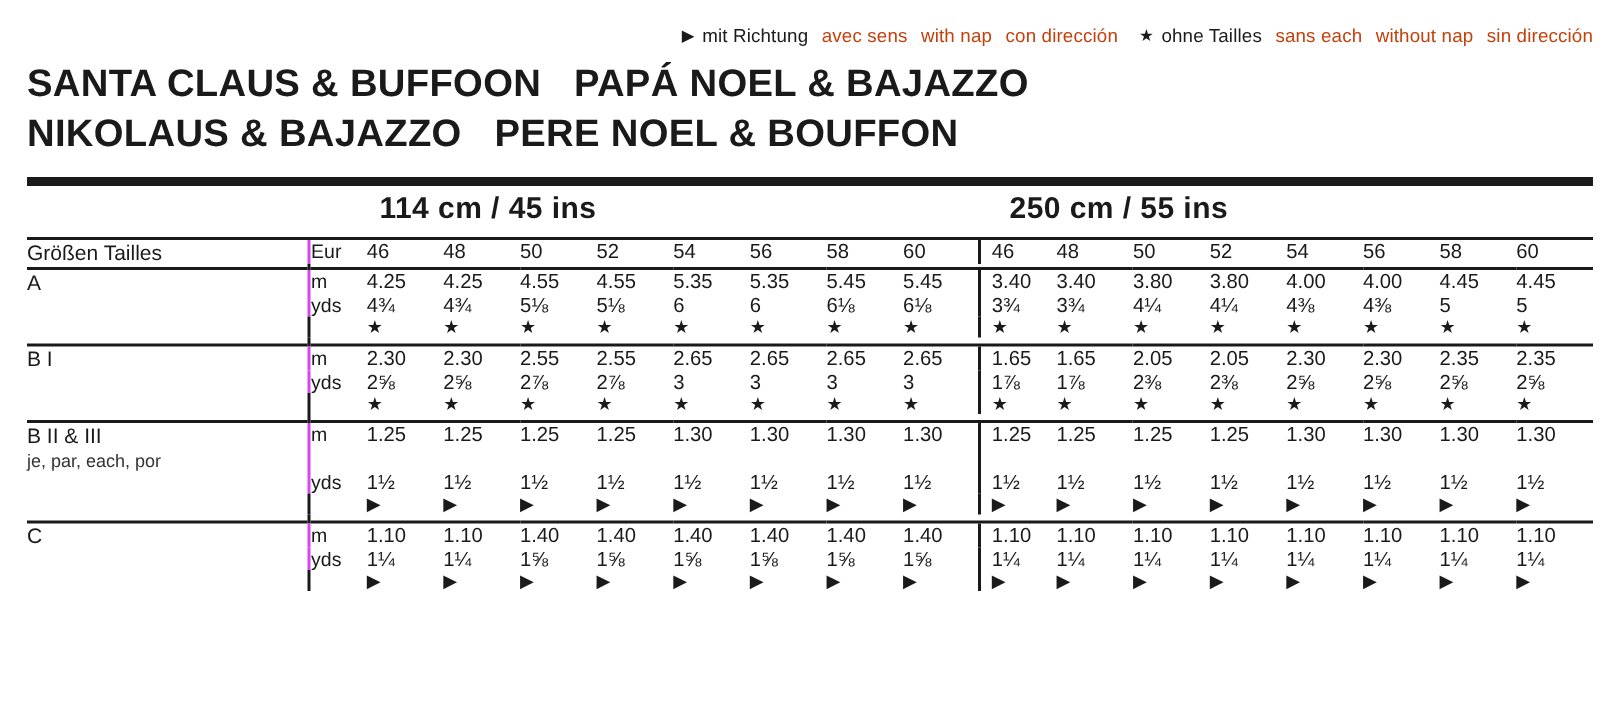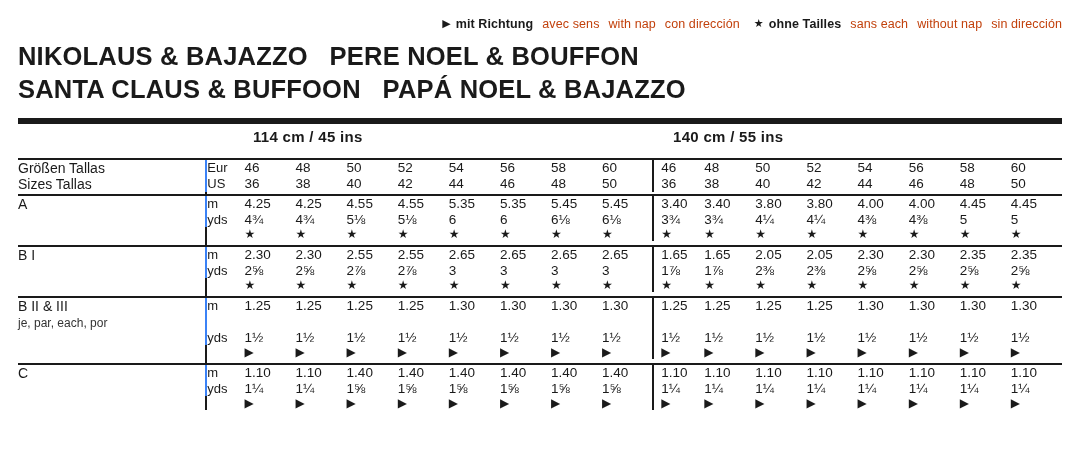--- a/index.html
+++ b/index.html
@@ -38,21 +38,21 @@
     align-items: baseline;
     white-space: nowrap;
   }
   .legend-group + .legend-group { margin-left: 14px; }
   .legend-sym {
     font-size: 11px;
     margin-right: 5px;
     position: relative;
     top: -1px;
   }
-  .legend-strong { font-weight: bold; margin-right: 9px; }
+  .legend-strong { font-weight: normal; margin-right: 9px; }
   .legend-alt { color: #c2410c; margin-right: 9px; }
   .legend-alt:last-child { margin-right: 0; }
 
   
   .titles {
     margin-top: 6px;
     line-height: 1.30;
   }
   .title-line {
     font-size: 25.5px;
@@ -73,21 +73,21 @@
   }
 
   
   .width-head {
     position: relative;
     height: 34px;
   }
   .width-head .wh {
     position: absolute;
     top: 4px;
-    font-size: 15px;
+    font-size: 20px;
     font-weight: bold;
     letter-spacing: 0.3px;
   }
   .wh-a { left: 235px; }
   .wh-b { left: 655px; }
 
   
   table.sizes {
     width: 100%;
     border-collapse: collapse;
@@ -115,21 +115,21 @@
   }
   .label-sub {
     font-size: 12px;
     color: #333;
     display: block;
     margin-top: 2px;
   }
   .unit-cell {
     font-size: 13px;
     padding-top: 4px;
-    border-left: 2px solid #3b82f6;
+    border-left: 2px solid #d946ef;
     padding-left: 7px;
   }
   .val-cell {
     font-size: 13.5px;
     padding-top: 4px;
     padding-left: 2px;
   }
   .val-cell.sep-left {
     border-left: 2px solid #1a1a1a;
     padding-left: 7px;
@@ -168,29 +168,29 @@
     <div class="legend-group">
       <span class="legend-sym">★</span>
       <span class="legend-strong">ohne Tailles</span>
       <span class="legend-alt">sans each</span>
       <span class="legend-alt">without nap</span>
       <span class="legend-alt">sin dirección</span>
     </div>
   </div>
 
   <div class="titles">
+    <div class="title-line">SANTA CLAUS &amp; BUFFOON   PAPÁ NOEL &amp; BAJAZZO</div>
     <div class="title-line">NIKOLAUS &amp; BAJAZZO   PERE NOEL &amp; BOUFFON</div>
-    <div class="title-line">SANTA CLAUS &amp; BUFFOON   PAPÁ NOEL &amp; BAJAZZO</div>
   </div>
 
   <div class="rule-thick"></div>
 
   <div class="width-head">
     <div class="wh wh-a">114 cm / 45 ins</div>
-    <div class="wh wh-b">140 cm / 55 ins</div>
+    <div class="wh wh-b">250 cm / 55 ins</div>
   </div>
 
   <div class="rule-thin"></div>
 
   <table class="sizes">
     <colgroup>
       <col class="c-label">
       <col class="c-unit">
       <col class="c-val">
         <col class="c-val">
@@ -205,60 +205,40 @@
         <col class="c-val">
         <col class="c-val">
       <col class="c-val">
         <col class="c-val">
         <col class="c-val">
         <col class="c-val">
     </colgroup>
     <tbody>
 
       <tr>
-        <td class="label-cell">Größen  Tallas</td>
+        <td class="label-cell">Größen  Tailles</td>
         <td class="unit-cell">Eur</td>
         <td class="val-cell">46</td>
         <td class="val-cell">48</td>
         <td class="val-cell">50</td>
         <td class="val-cell">52</td>
         <td class="val-cell">54</td>
         <td class="val-cell">56</td>
         <td class="val-cell">58</td>
         <td class="val-cell">60</td>
         <td class="val-cell sep-left">46</td>
         <td class="val-cell">48</td>
         <td class="val-cell">50</td>
         <td class="val-cell">52</td>
         <td class="val-cell">54</td>
         <td class="val-cell">56</td>
         <td class="val-cell">58</td>
         <td class="val-cell">60</td>
       </tr>
 
-      <tr>
-        <td class="label-cell">Sizes   Tallas</td>
-        <td class="unit-cell">US</td>
-        <td class="val-cell">36</td>
-        <td class="val-cell">38</td>
-        <td class="val-cell">40</td>
-        <td class="val-cell">42</td>
-        <td class="val-cell">44</td>
-        <td class="val-cell">46</td>
-        <td class="val-cell">48</td>
-        <td class="val-cell">50</td>
-        <td class="val-cell sep-left">36</td>
-        <td class="val-cell">38</td>
-        <td class="val-cell">40</td>
-        <td class="val-cell">42</td>
-        <td class="val-cell">44</td>
-        <td class="val-cell">46</td>
-        <td class="val-cell">48</td>
-        <td class="val-cell">50</td>
-      </tr>
       <tr class="r-line2">
           <td></td>
           <td class="unit-blank"></td>
           <td colspan="8"></td>
           <td class="sep-left" colspan="8"></td>
         </tr>
 
       <tr class="row-sep">
         <td class="label-cell">A</td>
         <td class="unit-cell">m</td>

